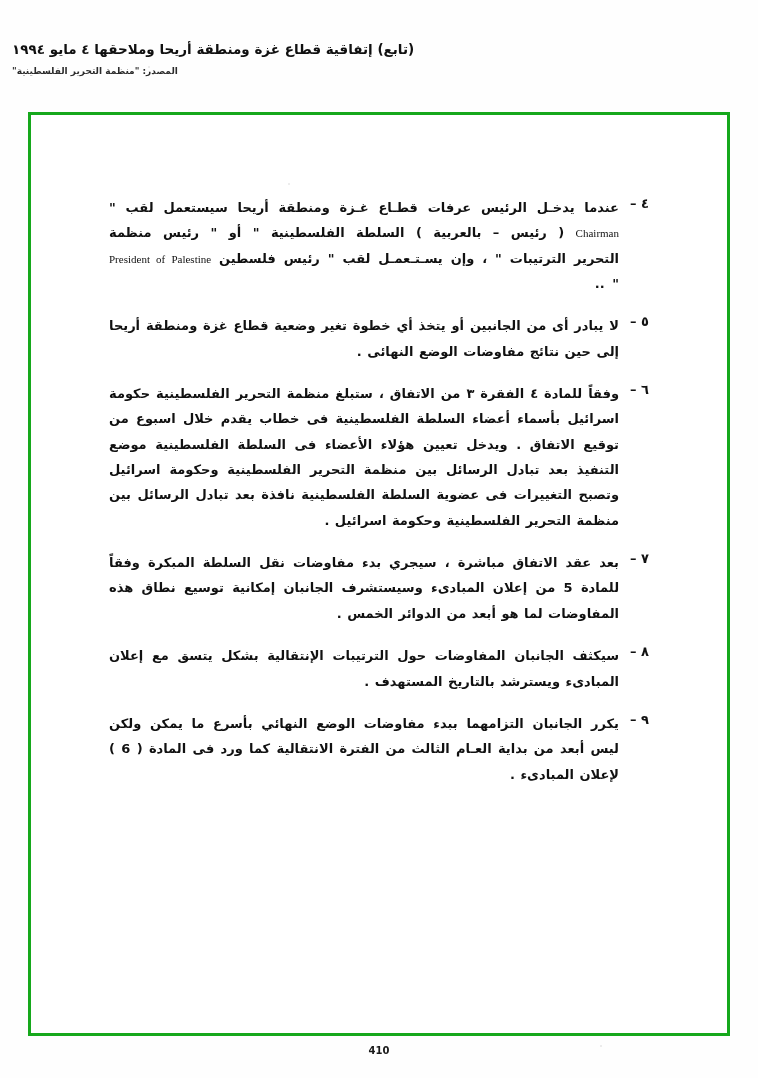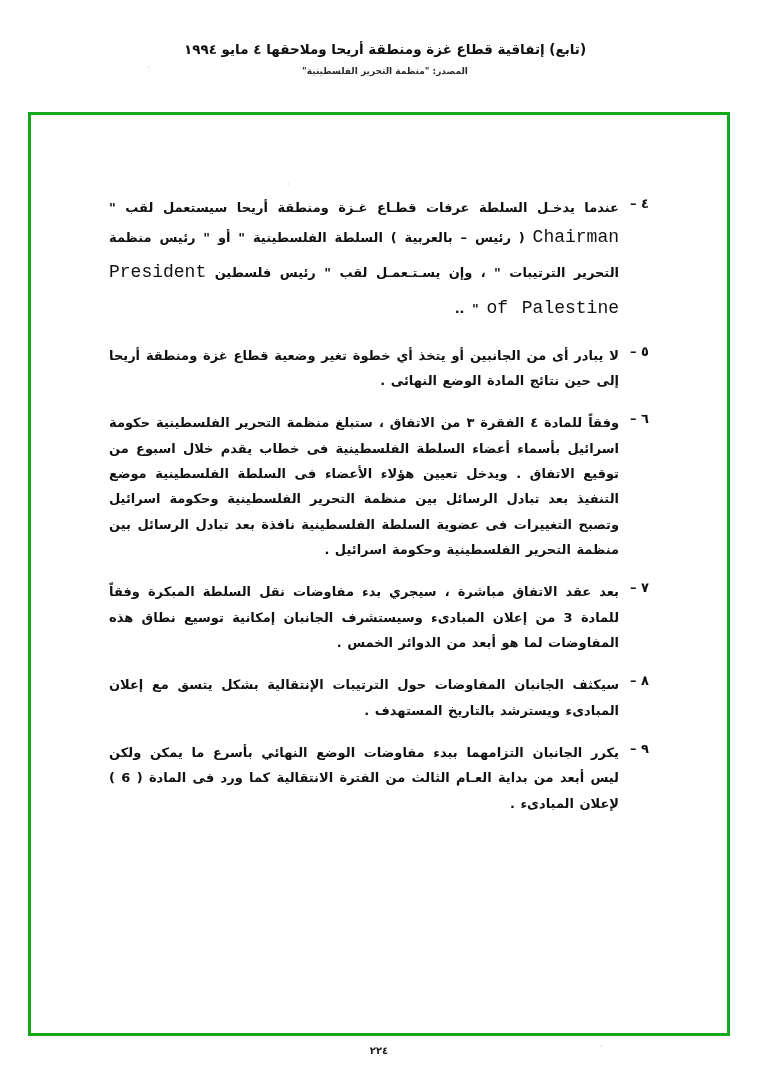--- a/index.html
+++ b/index.html
@@ -21,21 +21,21 @@
     inset: 0;
     background: #fefefe;
   }
 
   
   .header {
     position: absolute;
     top: 40px;
     left: 12px;
     right: 0;
-    text-align: center;
+    text-align: left;
   }
   .header-title {
     font-size: 13.5px;
     font-weight: bold;
     letter-spacing: 0px;
     color: #101010;
     direction: rtl;
     line-height: 1.4;
   }
   .header-source {
@@ -92,23 +92,23 @@
     line-height: 1.95;
     color: #111111;
     text-align: justify;
     text-align-last: right;
     word-spacing: 1px;
   }
   .clause-body.loose {
     word-spacing: 3px;
   }
   .clause-body .latin {
-    font-family: Liberation Mono, monospace;
+    font-family: Liberation Serif, serif;
     font-weight: normal;
-    font-size: 18px;
+    font-size: 11px;
   }
 
   
   .footer {
     position: absolute;
     bottom: 22px;
     left: 0;
     right: 0;
     text-align: center;
     font-size: 10px;
@@ -138,53 +138,53 @@
   </div>
 
   <div class="frame">
     <div class="frame-inner">
 
       <div class="clauses">
 
         <div class="clause">
           <div class="clause-marker">٤ –</div>
           <div class="clause-body loose">
-            <span>عندما يدخـل السلطة عرفات قطـاع غـزة ومنطقة أريحا سيستعمل لقب " </span><span class="latin">Chairman</span><span> ( رئيس – بالعربية ) السلطة الفلسطينية " أو " رئيس منظمة التحرير الترتيبات " ، وإن يسـتـعمـل لقب " رئيس فلسطين </span><span class="latin">President of Palestine</span><span> " ..</span>
+            <span>عندما يدخـل الرئيس عرفات قطـاع غـزة ومنطقة أريحا سيستعمل لقب " </span><span class="latin">Chairman</span><span> ( رئيس – بالعربية ) السلطة الفلسطينية " أو " رئيس منظمة التحرير الترتيبات " ، وإن يسـتـعمـل لقب " رئيس فلسطين </span><span class="latin">President of Palestine</span><span> " ..</span>
           </div>
         </div>
 
         <div class="clause">
           <div class="clause-marker">٥ –</div>
-          <div class="clause-body">لا يبادر أى من الجانبين أو يتخذ أي خطوة تغير وضعية قطاع غزة ومنطقة أريحا إلى حين نتائج المادة الوضع النهائى .</div>
+          <div class="clause-body">لا يبادر أى من الجانبين أو يتخذ أي خطوة تغير وضعية قطاع غزة ومنطقة أريحا إلى حين نتائج مفاوضات الوضع النهائى .</div>
         </div>
 
         <div class="clause">
           <div class="clause-marker">٦ –</div>
           <div class="clause-body">وفقاً للمادة ٤ الفقرة ٣ من الاتفاق ، ستبلغ منظمة التحرير الفلسطينية حكومة اسرائيل بأسماء أعضاء السلطة الفلسطينية فى خطاب يقدم خلال اسبوع من توقيع الاتفاق . ويدخل تعيين هؤلاء الأعضاء فى السلطة الفلسطينية موضع التنفيذ بعد تبادل الرسائل بين منظمة التحرير الفلسطينية وحكومة اسرائيل وتصبح التغييرات فى عضوية السلطة الفلسطينية نافذة بعد تبادل الرسائل بين منظمة التحرير الفلسطينية وحكومة اسرائيل .</div>
         </div>
 
         <div class="clause">
           <div class="clause-marker">٧ –</div>
-          <div class="clause-body">بعد عقد الاتفاق مباشرة ، سيجري بدء مفاوضات نقل السلطة المبكرة وفقاً للمادة 3 من إعلان المبادىء وسيستشرف الجانبان إمكانية توسيع نطاق هذه المفاوضات لما هو أبعد من الدوائر الخمس .</div>
+          <div class="clause-body">بعد عقد الاتفاق مباشرة ، سيجري بدء مفاوضات نقل السلطة المبكرة وفقاً للمادة 5 من إعلان المبادىء وسيستشرف الجانبان إمكانية توسيع نطاق هذه المفاوضات لما هو أبعد من الدوائر الخمس .</div>
         </div>
 
         <div class="clause">
           <div class="clause-marker">٨ –</div>
           <div class="clause-body">سيكثف الجانبان المفاوضات حول الترتيبات الإنتقالية بشكل يتسق مع إعلان المبادىء ويسترشد بالتاريخ المستهدف .</div>
         </div>
 
         <div class="clause">
           <div class="clause-marker">٩ –</div>
           <div class="clause-body">يكرر الجانبان التزامهما ببدء مفاوضات الوضع النهائي بأسرع ما يمكن ولكن ليس أبعد من بداية العـام الثالث من الفترة الانتقالية كما ورد فى المادة ( 6 ) لإعلان المبادىء .</div>
         </div>
 
       </div>
 
     </div>
   </div>
 
-  <div class="footer">٢٢٤</div>
+  <div class="footer">410</div>
 
   <div class="speckle" style="top:66px;left:148px;"></div>
   <div class="speckle" style="top:183px;left:288px;"></div>
   <div class="speckle" style="top:1045px;left:600px;"></div>
 
 </div>
 
 </body></html>

